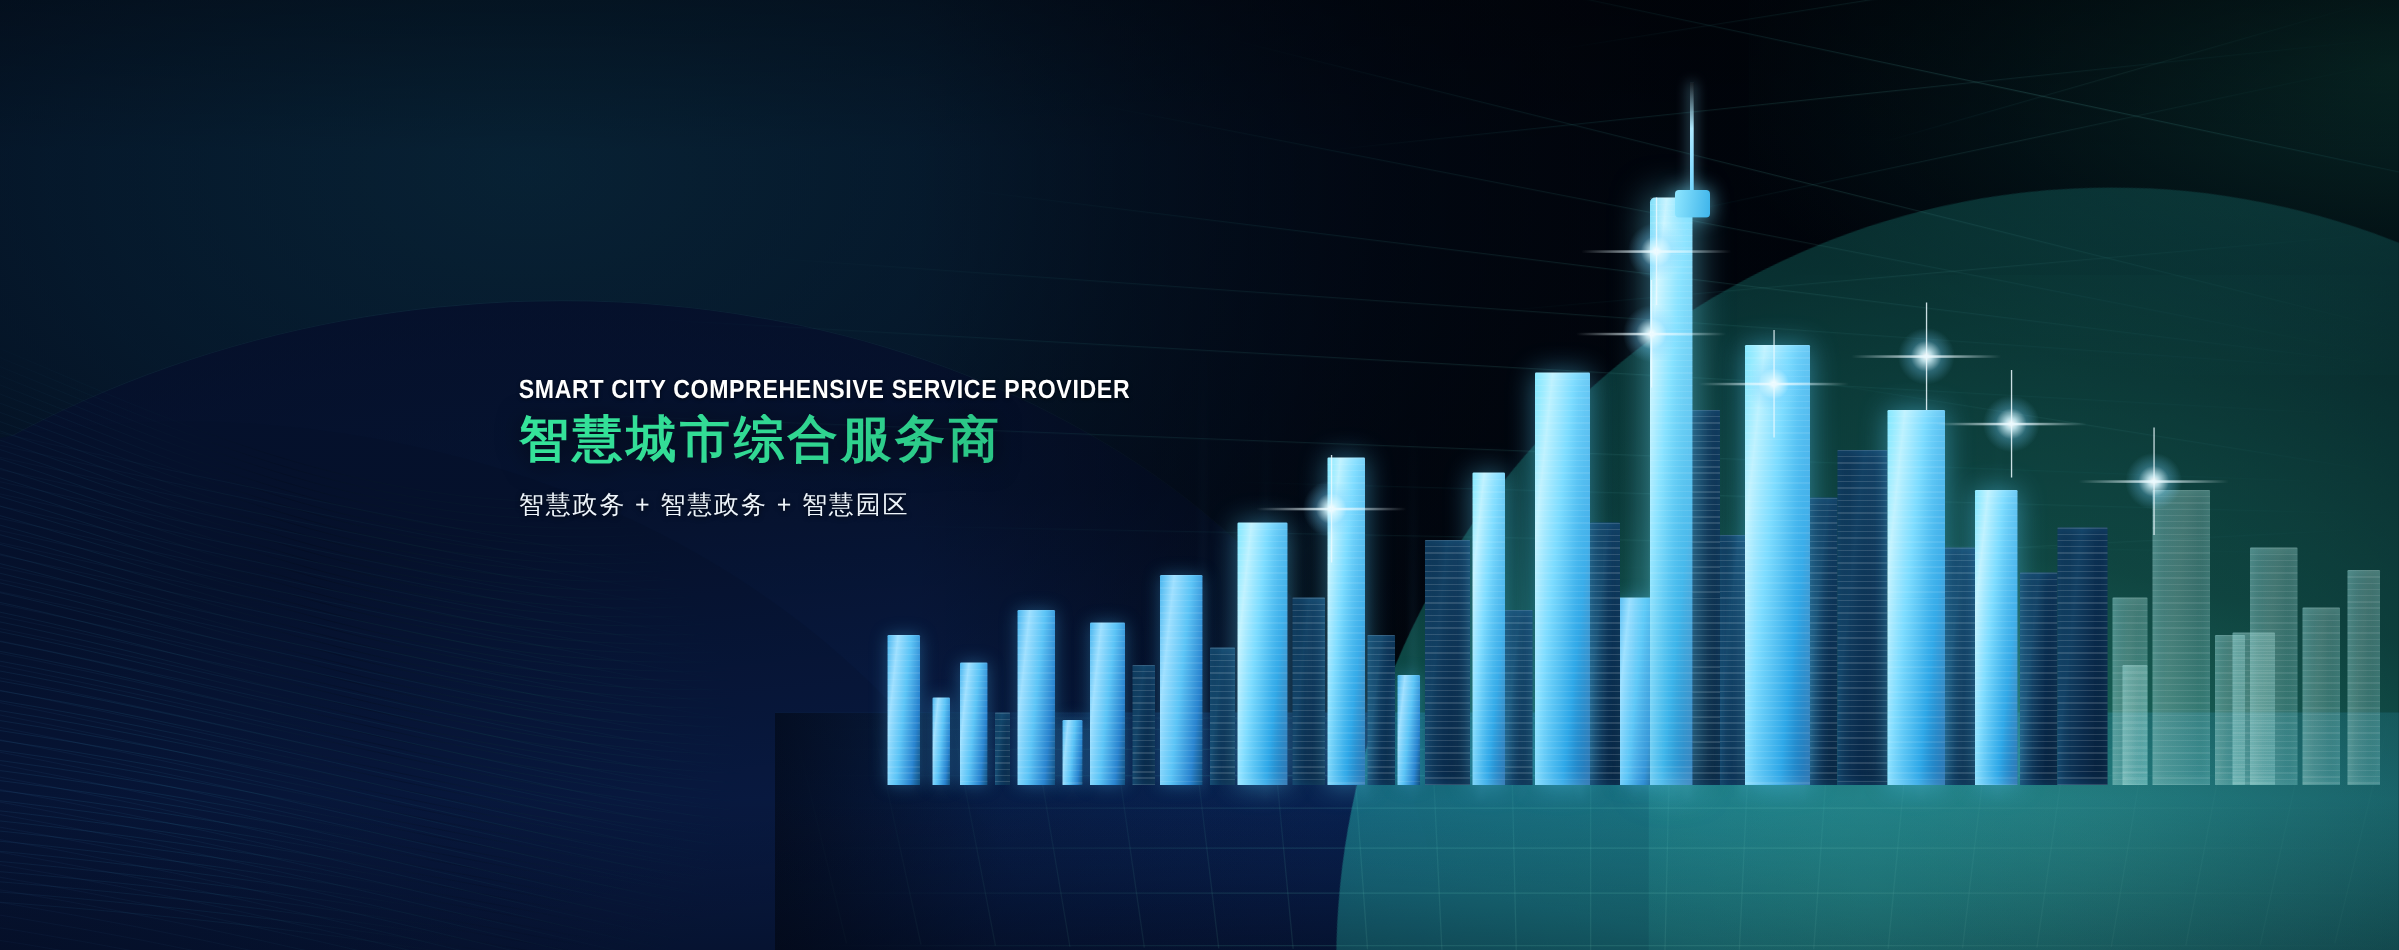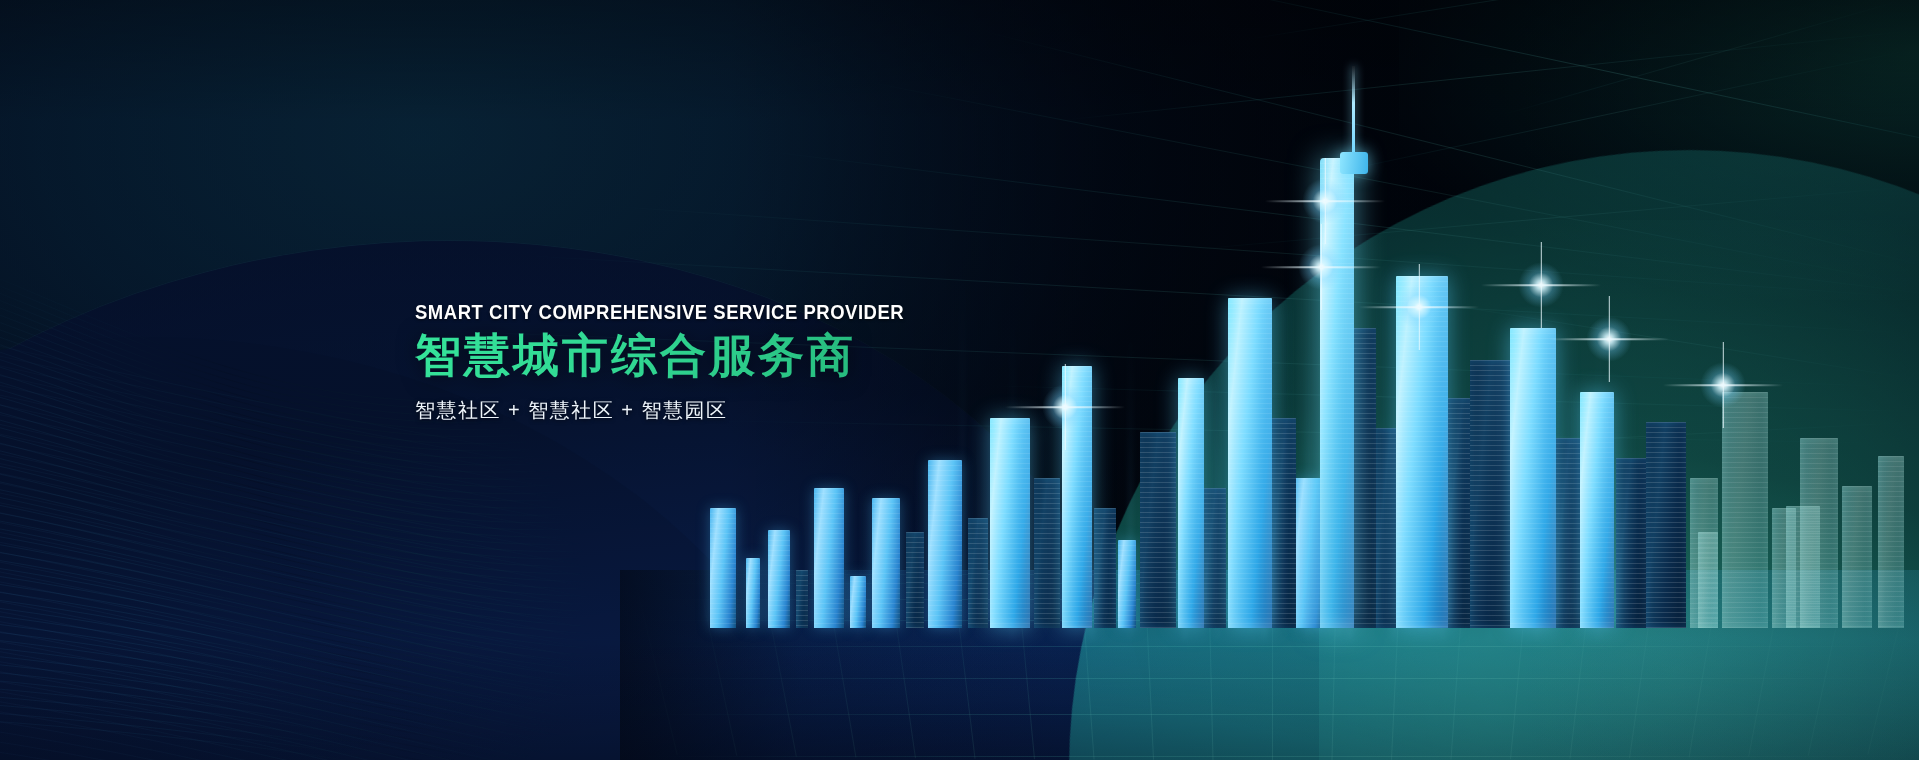--- a/index.html
+++ b/index.html
@@ -150,21 +150,21 @@
     letter-spacing:.6px;
     transform:scaleX(.88);
     transform-origin:left center;
     white-space:nowrap;
     text-shadow:0 1px 3px rgba(0,0,0,.6);
     margin:0 0 8px 0;
     line-height:1.1;
   }
   .headline{
     margin:0;
-    font-size:46px;
+    font-size:40px;
     font-weight:700;
     line-height:1.08;
     letter-spacing:3px;
     white-space:nowrap;
     background:linear-gradient(92deg,#35e39a 0%,#31d893 26%,#2ac585 50%,#20a772 72%,#17855d 100%);
     -webkit-background-clip:text;
     background-clip:text;
     color:transparent;
     -webkit-text-fill-color:transparent;
     filter:drop-shadow(0 2px 10px rgba(0,0,0,.55));
@@ -439,16 +439,16 @@
 
   <div class="green-sweep"></div>
   <div class="green-sweep2"></div>
   <div class="green-corner"></div>
 
   <div class="layer vignette"></div>
 
   <div class="copy">
     <p class="eyebrow">SMART CITY COMPREHENSIVE SERVICE PROVIDER</p>
     <h1 class="headline">智慧城市综合服务商</h1>
-    <p class="subline">智慧社区 + 智慧社区 + 智慧园区</p>
+    <p class="subline">智慧政务 + 智慧政务 + 智慧园区</p>
   </div>
 
 </div>
 
 </body></html>

